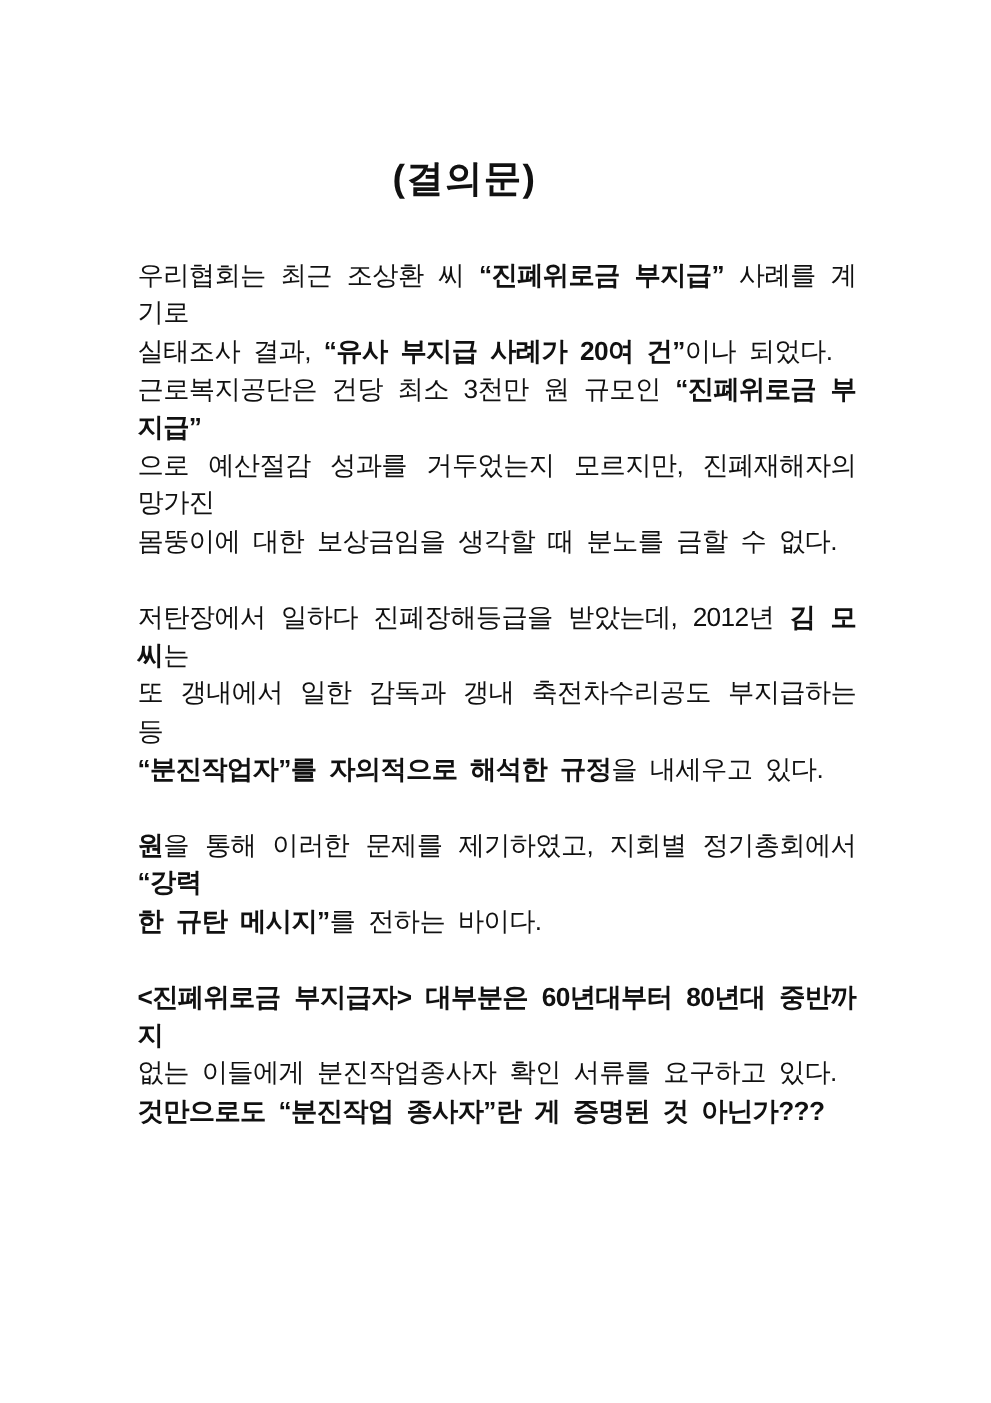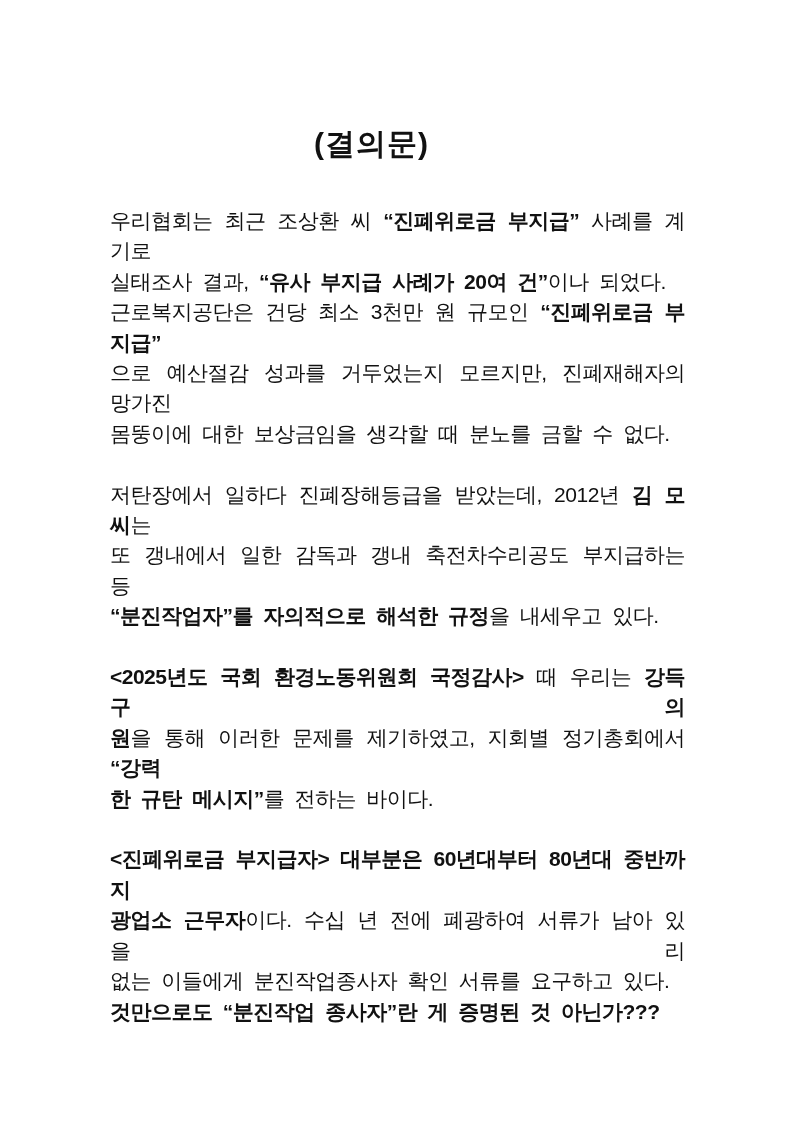--- a/index.html
+++ b/index.html
@@ -62,24 +62,22 @@
         <div class="line justify"><span class="run">근로복지공단은 건당 최소 3천만 원 규모인 </span><span class="run b">“진폐위로금 부지급”</span></div>
         <div class="line justify"><span class="run">으로 예산절감 성과를 거두었는지 모르지만, 진폐재해자의 망가진</span></div>
         <div class="line natural"><span class="run">몸뚱이에 대한 보상금임을 생각할 때 분노를 금할 수 없다.</span></div>
       </div>
       <div class="para">
         <div class="line justify"><span class="run">저탄장에서 일하다 진폐장해등급을 받았는데, 2012년 </span><span class="run b">김 모씨</span><span class="run">는</span></div>
         <div class="line justify"><span class="run">또 갱내에서 일한 감독과 갱내 축전차수리공도 부지급하는 등</span></div>
         <div class="line natural"><span class="run b u">“분진작업자”를 자의적으로 해석한 규정</span><span class="run">을 내세우고 있다.</span></div>
       </div>
       <div class="para">
-        <div class="line justify"><span class="run b">&lt;2025년도 국회 환경노동위원회 국정감사&gt;</span><span class="run"> 때 우리는 </span><span class="run b">강득구 의</span></div>
         <div class="line justify"><span class="run b">원</span><span class="run">을 통해 이러한 문제를 제기하였고, 지회별 정기총회에서 </span><span class="run b">“강력</span></div>
         <div class="line natural"><span class="run b">한 규탄 메시지”</span><span class="run">를 전하는 바이다.</span></div>
       </div>
       <div class="para">
         <div class="line justify"><span class="run b u">&lt;진폐위로금 부지급자&gt; 대부분은 60년대부터 80년대 중반까지</span></div>
-        <div class="line justify"><span class="run b u">광업소 근무자</span><span class="run">이다. 수십 년 전에 폐광하여 서류가 남아 있을 리</span></div>
         <div class="line natural"><span class="run">없는 이들에게 분진작업종사자 확인 서류를 요구하고 있다.</span></div>
         <div class="line natural"><span class="run b u">것만으로도 “분진작업 종사자”란 게 증명된 것 아닌가???</span></div>
       </div>
     </div>
 </div>
 
 </body></html>

